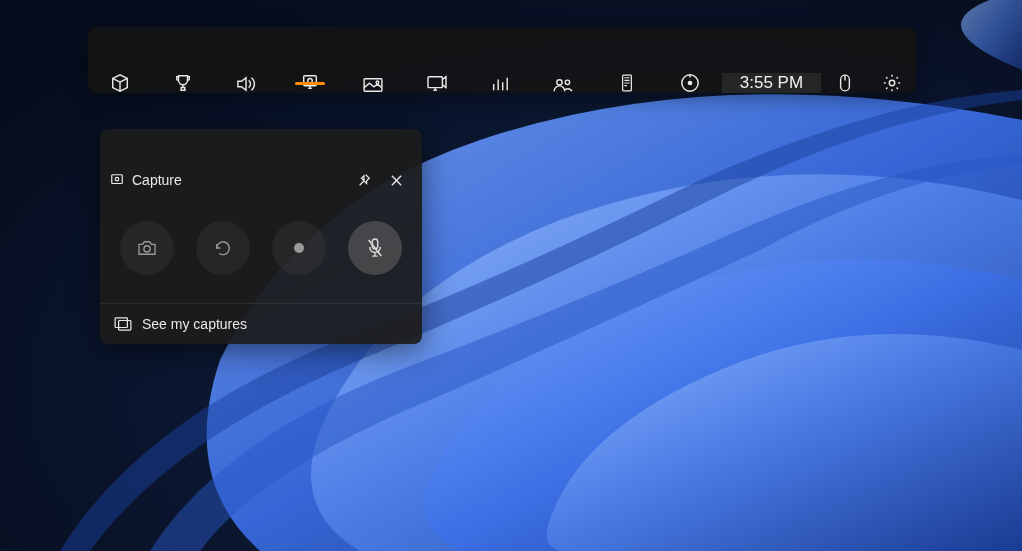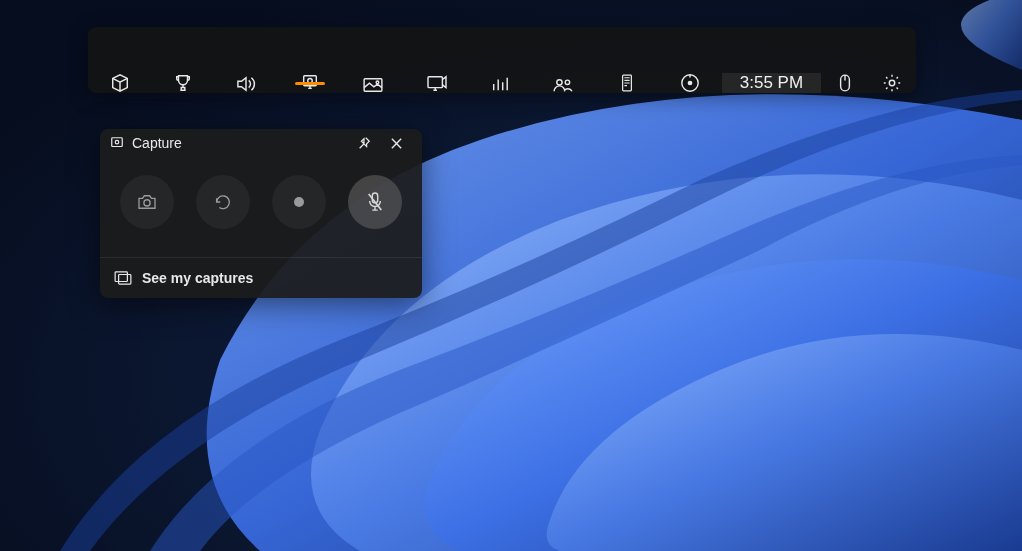--- a/index.html
+++ b/index.html
@@ -78,24 +78,25 @@
       left: 100px;
       width: 322px;
       background: rgba(28, 28, 28, 0.94);
       border-radius: 8px;
       box-shadow: 0 6px 30px rgba(0,0,0,0.5);
       overflow: hidden;
     }
     .capture-header {
       display: flex;
       align-items: center;
-      padding: 0 10px;
+      padding: 9px 10px;
       color: #e8e8e8;
       font-size: 14px;
       font-weight: 500;
+      margin-top: 28px;
     }
     .capture-header-icon {
       margin-right: 8px;
       display: flex;
       align-items: center;
     }
     .capture-header-title {
       flex: 1;
     }
     .header-btn {
@@ -129,21 +130,21 @@
       background: rgba(90, 90, 90, 0.65);
       color: #d8d8d8;
     }
     .capture-footer {
       border-top: 1px solid rgba(255,255,255,0.08);
       padding: 12px 14px;
       display: flex;
       align-items: center;
       color: #e8e8e8;
       font-size: 14px;
-      font-weight: 700;
+      font-weight: 400;
       cursor: pointer;
     }
     .capture-footer-icon {
       margin-right: 10px;
       display: flex;
       align-items: center;
     }
   </style>
 </head>
 <body>

